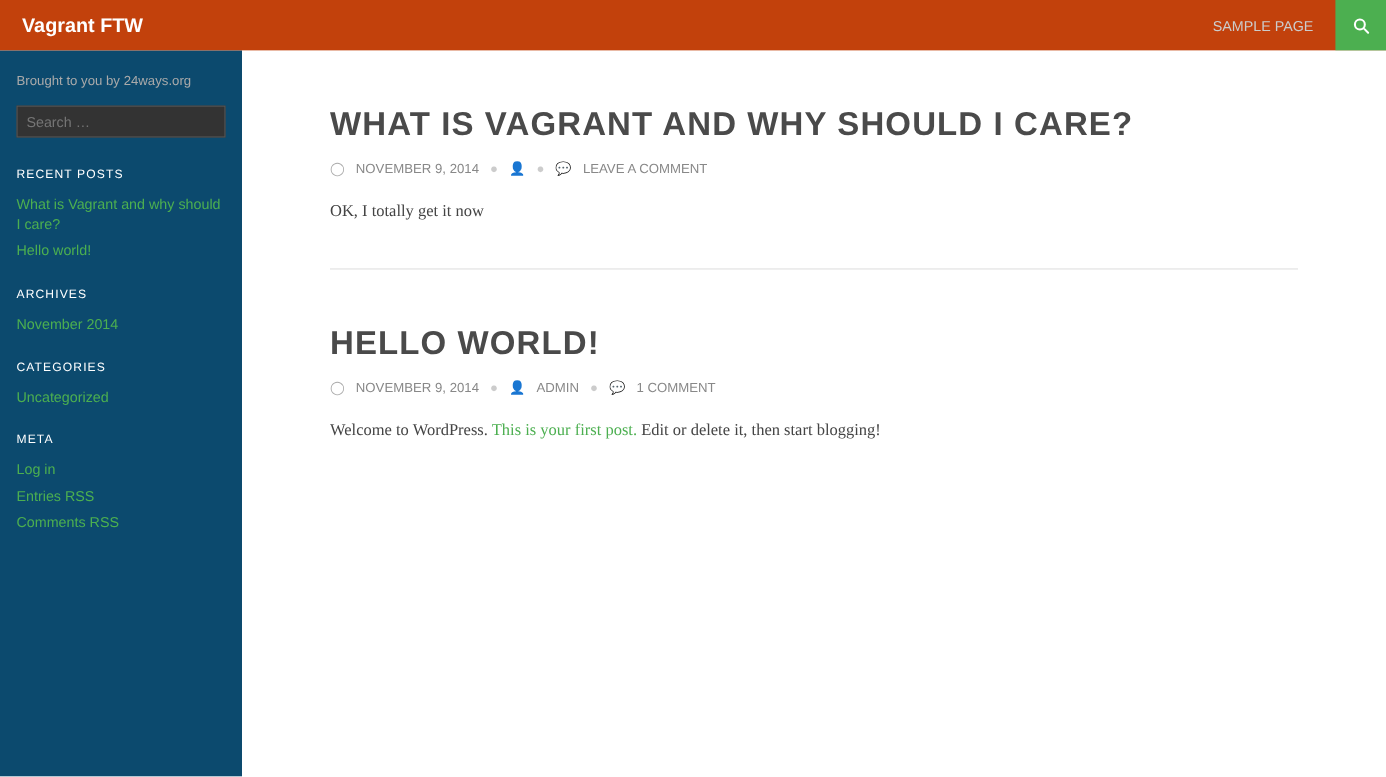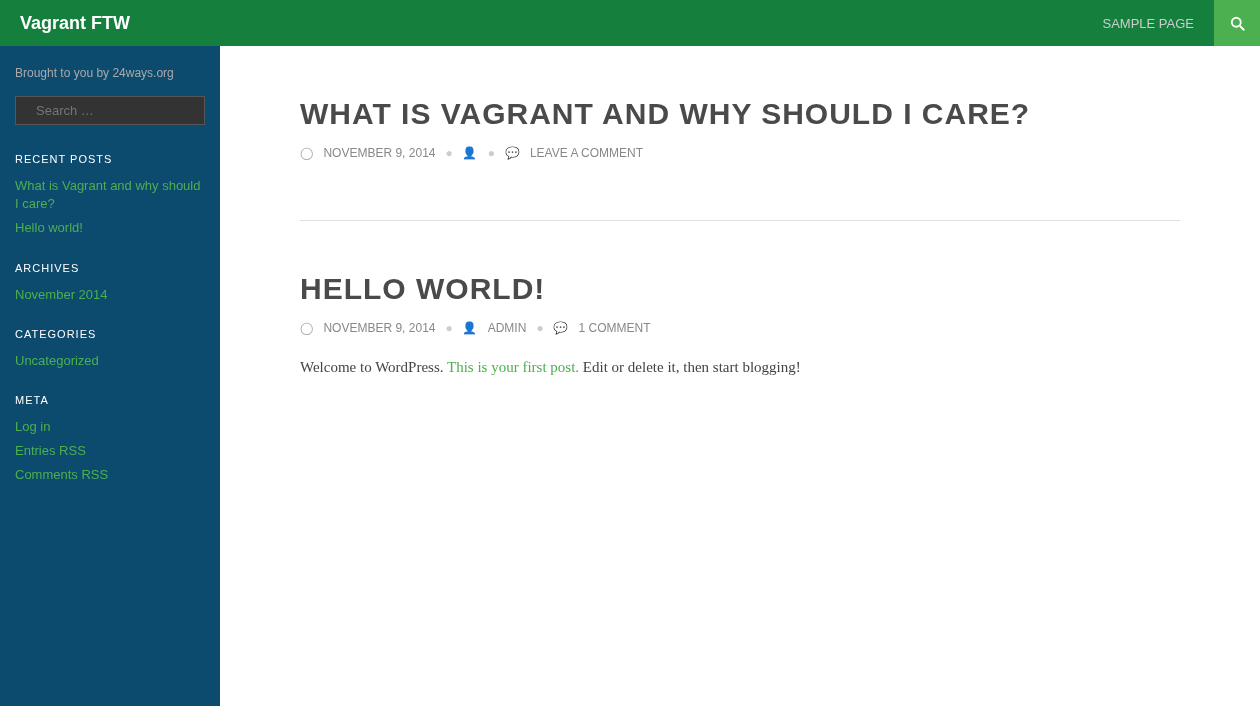--- a/index.html
+++ b/index.html
@@ -1,20 +1,20 @@
 <!DOCTYPE html>
 <html><head>
   <meta charset="utf-8">
   <style>
     * { margin: 0; padding: 0; box-sizing: border-box; }
     body { font-family: Georgia, serif; background: #fff; display: flex; flex-direction: column; min-height: 706px; }
 
     
     #topbar {
-      background: #15803d;
+      background: #c2410c;
       display: flex;
       align-items: center;
       justify-content: space-between;
       padding: 0 0 0 20px;
       height: 46px;
     }
     #topbar-title {
       color: #fff;
       font-size: 18px;
       font-weight: bold;
@@ -61,21 +61,21 @@
       color: #fff;
     }
     #sidebar-tagline {
       color: #aaa;
       font-size: 12px;
       font-family: Arial, sans-serif;
       margin-bottom: 16px;
     }
     #search-box {
       width: 100%;
-      padding: 6px 20px;
+      padding: 6px 8px;
       font-size: 13px;
       background: #333;
       border: 1px solid #555;
       color: #ccc;
       outline: none;
       font-family: Arial, sans-serif;
       margin-bottom: 24px;
     }
     .sidebar-section-title {
       color: #fff;
@@ -226,20 +226,21 @@
       <a class="post-title" href="#">WHAT IS VAGRANT AND WHY SHOULD I CARE?</a>
       <div class="post-meta">
         <span class="meta-icon">◯</span>
         <span>NOVEMBER 9, 2014</span>
         <span class="meta-sep">●</span>
         <span class="meta-icon">👤</span>
         <span class="meta-sep">●</span>
         <span class="meta-icon">💬</span>
         <a href="#">LEAVE A COMMENT</a>
       </div>
+      <p class="post-excerpt">OK, I totally get it now</p>
     </article>
 
     <article class="post">
       <a class="post-title" href="#">HELLO WORLD!</a>
       <div class="post-meta">
         <span class="meta-icon">◯</span>
         <span>NOVEMBER 9, 2014</span>
         <span class="meta-sep">●</span>
         <span class="meta-icon">👤</span>
         <a href="#">ADMIN</a>

